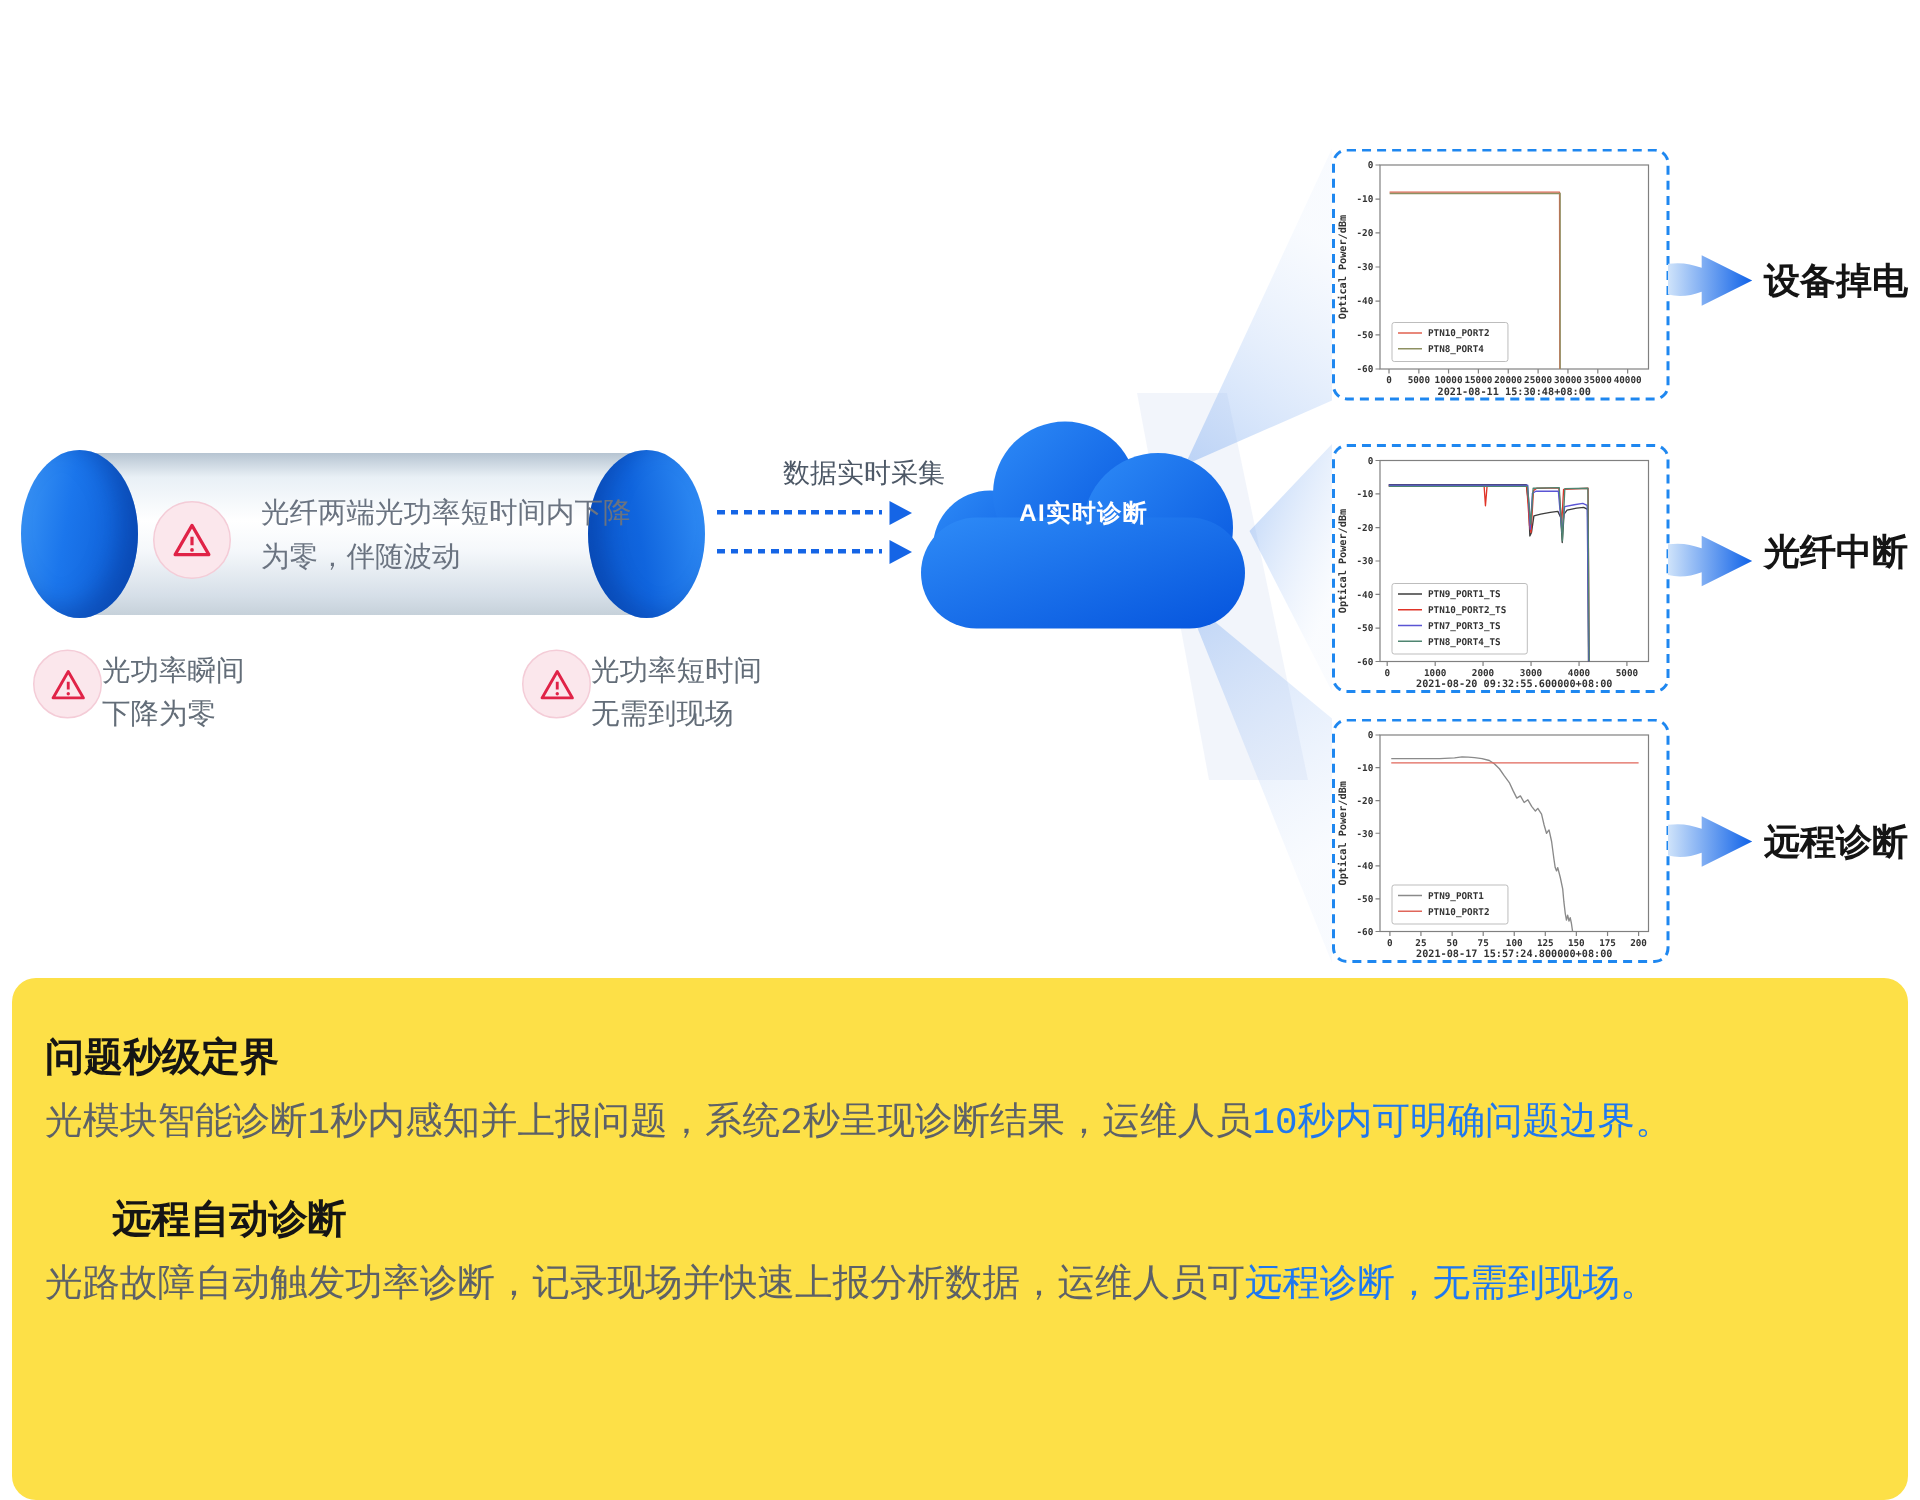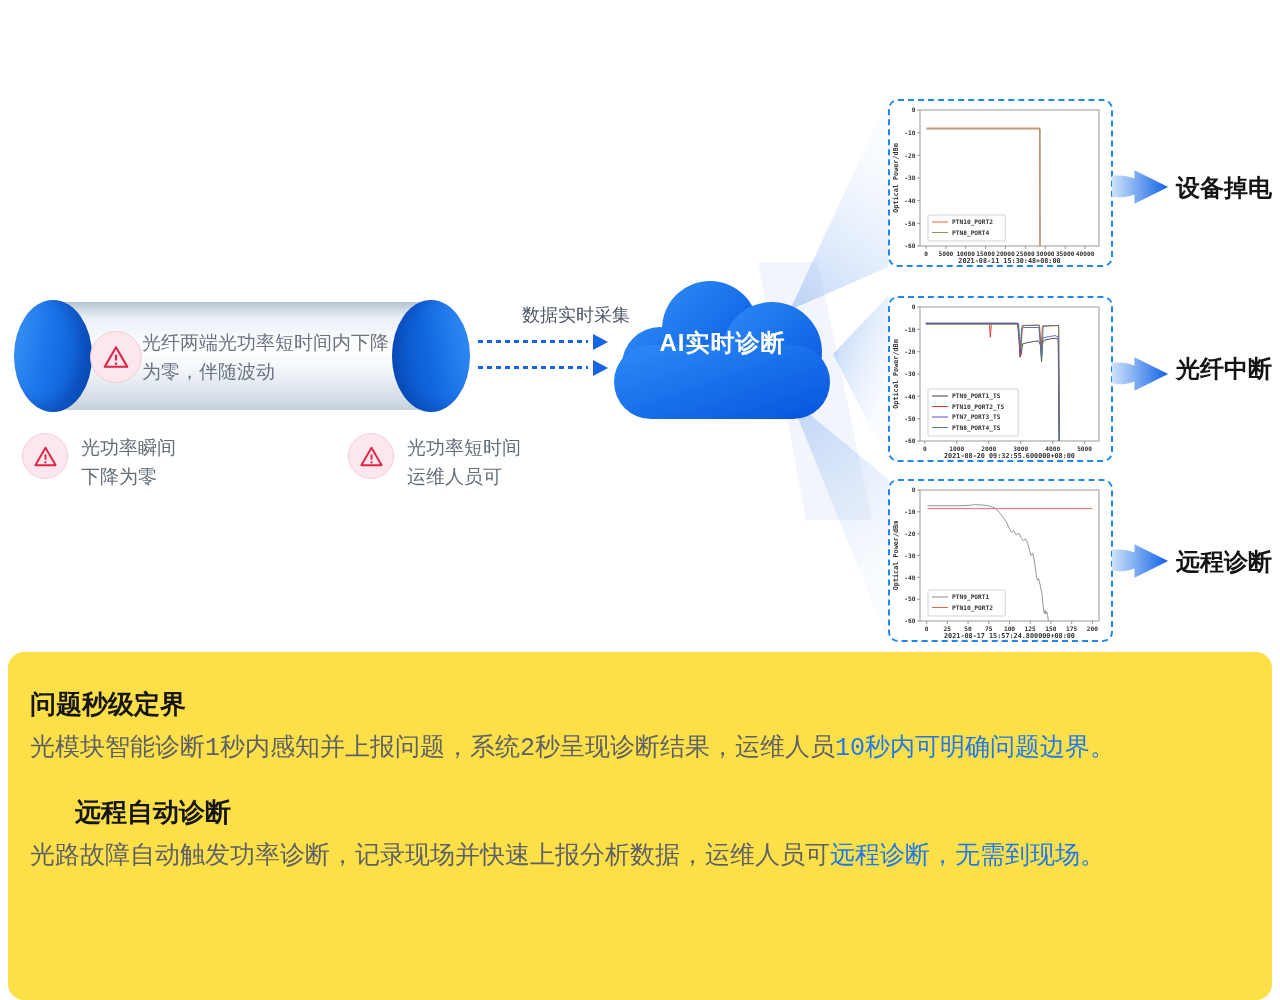--- a/index.html
+++ b/index.html
@@ -13,37 +13,37 @@
   .pipe-cap{position:absolute;top:300px;width:78px;height:112px;border-radius:50%;z-index:3;}
   .cap-left{left:14px;
     background:linear-gradient(100deg,#3d97f5 0%,#1b76ec 40%,#0a58d0 100%);
     box-shadow:inset -12px -6px 16px rgba(7,55,150,.5);}
   .cap-right{left:392px;
     background:linear-gradient(80deg,#0a55c8 0%,#1065de 45%,#2d89f3 90%,#47a0f8 100%);
     box-shadow:inset 10px -4px 14px rgba(7,50,140,.35);}
   
   .warn-badge{flex:0 0 auto;border-radius:50%;background:#fbe7ec;border:1px solid #f4ccd7;
     display:flex;align-items:center;justify-content:center;}
-  .pipe-alert{position:absolute;left:90px;top:328px;display:flex;gap:0;z-index:4;align-items:center;}
+  .pipe-alert{position:absolute;left:102px;top:328px;display:flex;gap:20px;z-index:4;align-items:flex-end;}
   .pipe-alert .warn-badge{width:50px;height:50px;}
   .pipe-alert-text{width:248px;font-size:19px;line-height:29px;color:#6a7380;}
-  .alert-item{position:absolute;display:flex;gap:13px;z-index:4;align-items:flex-start;}
+  .alert-item{position:absolute;display:flex;z-index:4;align-items:flex-start;}
   .alert-item .warn-badge{width:44px;height:44px;}
   .alert-text{font-size:19px;line-height:29px;color:#636d78;}
   
   .collect-label{position:absolute;left:478px;top:303px;font-size:18px;color:#4d5866;z-index:4;margin-left:44px;}
   .dash-arrow{position:absolute;left:478px;width:130px;height:16px;z-index:4;}
   .dash-line{position:absolute;left:0;top:6px;width:110px;height:3px;
     background:repeating-linear-gradient(90deg,#1565e6 0 5px,transparent 5px 9px);}
   .arrow-tip{position:absolute;right:0;top:0;width:0;height:0;
     border-left:15px solid #1565e6;border-top:8px solid transparent;border-bottom:8px solid transparent;}
   
   .cloud{position:absolute;left:612px;top:277px;width:221px;height:143px;z-index:5;}
   .cloud-label{position:absolute;left:0;top:46%;width:100%;text-align:center;
-    transform:translateY(-50%);font-size:24px;font-weight:700;color:#fff;letter-spacing:1px;}
+    transform:translateY(-50%);font-size:16px;font-weight:700;color:#fff;letter-spacing:1px;}
   
   .chart-box{position:absolute;left:888px;width:225px;border:2px dashed #1e87f0;
     border-radius:10px;background:#fff;z-index:6;box-sizing:border-box;}
   .chart-canvas{position:absolute;inset:1px;font-weight:bold;}
   
   .res-arrow{position:absolute;left:1112px;width:58px;height:42px;z-index:6;}
   .res-label{position:absolute;left:1176px;font-size:24px;font-weight:700;color:#141414;z-index:6;line-height:26px;}
   
   .bottom-panel{position:absolute;left:8px;top:652px;width:1264px;height:348px;
     border-radius:16px;background:#fde047;z-index:2;padding:36px 0 0 22px;box-sizing:border-box;}
@@ -110,21 +110,21 @@
   <div class="alert-item" style="left:348px;top:433px;">
     <span class="warn-badge">
       <svg width="27" height="27" viewBox="0 0 24 24">
         <path d="M12 4.2 L21 19.8 H3 Z" fill="none" stroke="#e02347" stroke-width="1.7" stroke-linejoin="round"></path>
         <line x1="12" y1="10.2" x2="12" y2="14.8" stroke="#e02347" stroke-width="1.7"></line>
         <circle cx="12" cy="17.3" r="1" fill="#e02347"></circle>
       </svg>
     </span>
     <div class="alert-text">
       <div>光功率短时间</div>
-      <div>运维人员可</div>
+      <div>无需到现场</div>
     </div>
   </div>
 
   <div class="collect-label">数据实时采集</div>
   <div class="dash-arrow" style="top:334px;">
     <span class="dash-line"></span>
     <span class="arrow-tip"></span>
   </div>
   <div class="dash-arrow" style="top:360px;">
     <span class="dash-line"></span>

